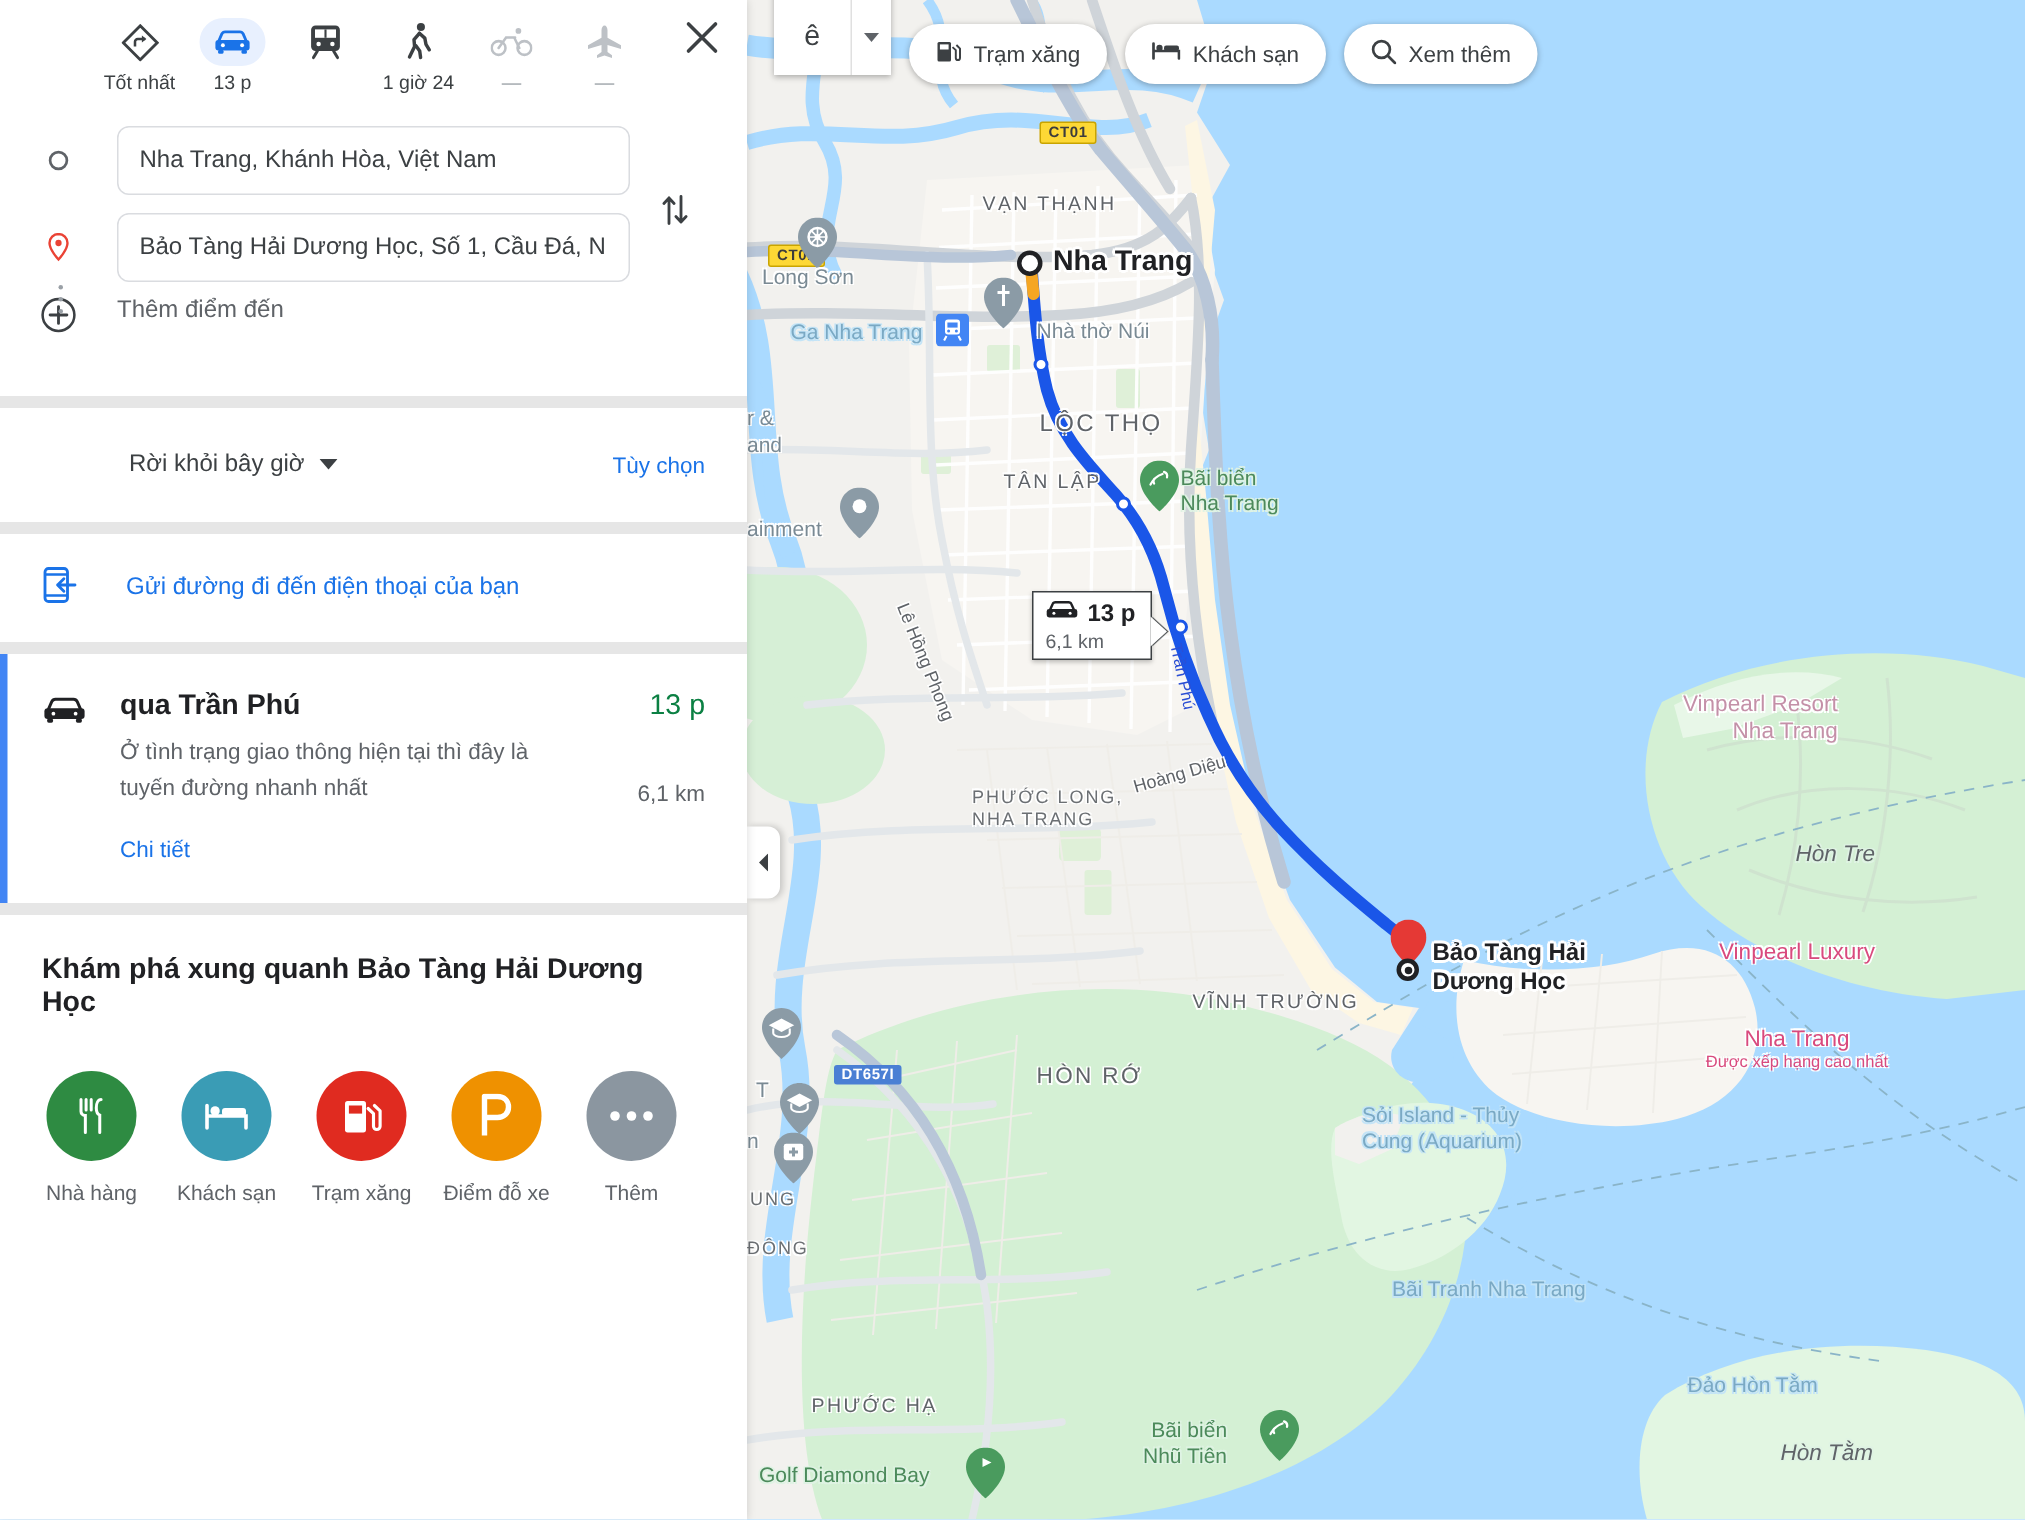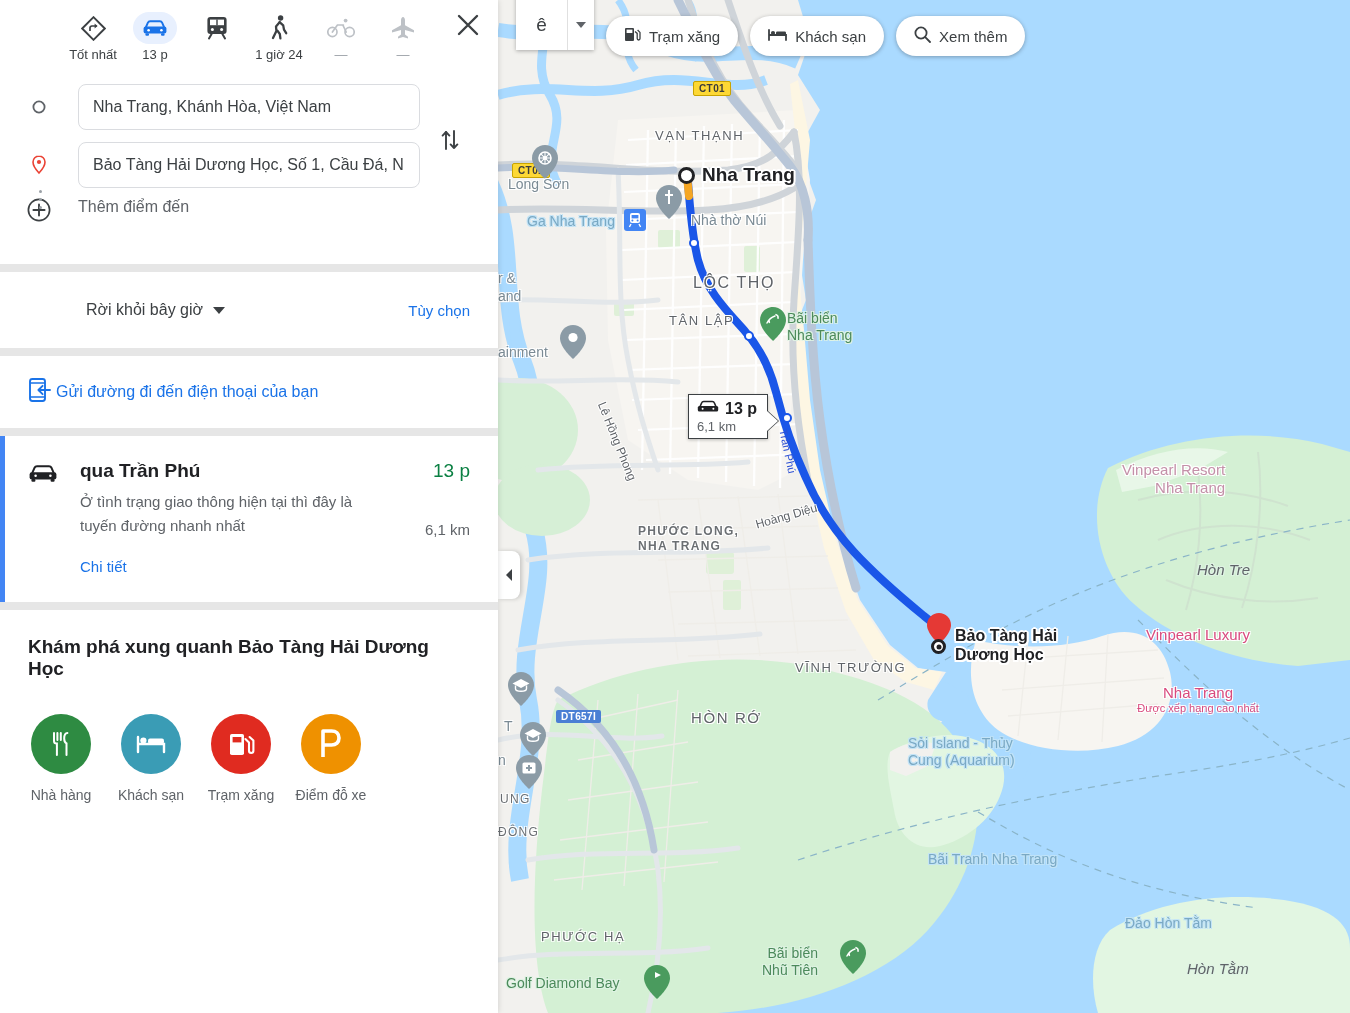--- a/index.html
+++ b/index.html
@@ -183,21 +183,21 @@
   
   .depart-row {
     display: flex; align-items: center; justify-content: space-between;
     height: 76px; padding: 0 28px 0 86px;
   }
   .depart-left { display: flex; align-items: center; gap: 10px; cursor: pointer; }
   .depart-left .dl-text { font-size: 16px; color: #3c4043; }
   .options-link { font-size: 15px; color: #1a73e8; cursor: pointer; }
 
   
-  .send-row { display: flex; align-items: center; height: 72px; padding-left: 28px; gap: 4px; cursor: pointer; }
+  .send-row { display: flex; align-items: center; height: 72px; padding-left: 28px; gap: 32px; cursor: pointer; }
   .send-row .sr-label { font-size: 16px; color: #1a73e8; }
 
   
   .route-card {
     position: relative; padding: 24px 28px 26px 28px; background: #fff; cursor: pointer;
   }
   .route-card::before {
     content: ""; position: absolute; left: 0; top: 0; bottom: 0; width: 5px; background: #4285f4;
   }
   .rc-inner { display: flex; gap: 22px; }
@@ -473,21 +473,21 @@
           <path d="M11 17V7l6 3-6 3" fill="#fff"></path>
         </svg>
     </div>
 
     <div class="map-label lbl-area" style="left:157px;top:128px;">VẠN THẠNH</div>
     <div class="map-label lbl-area" style="left:195px;top:274px;font-size:16px;">LỘC THỌ</div>
     <div class="map-label lbl-area" style="left:171px;top:313px;">TÂN LẬP</div>
     <div class="map-label lbl-area" style="left:193px;top:709px;font-size:15px;">HÒN RỚ</div>
     <div class="map-label lbl-area" style="left:297px;top:660px;">VĨNH TRƯỜNG</div>
     <div class="map-label lbl-area" style="left:43px;top:929px;">PHƯỚC HẠ</div>
-    <div class="map-label lbl-area2" style="left:140px;top:524px;font-weight:bold;">
+    <div class="map-label lbl-area2" style="left:150px;top:524px;">
       <div>PHƯỚC LONG,</div>
       <div>NHA TRANG</div>
     </div>
     <div class="map-label lbl-area2" style="left:2px;top:792px;">UNG</div>
     <div class="map-label lbl-area2" style="left:0px;top:825px;">ĐÔNG</div>
 
     <div class="map-label lbl-poi" style="left:10px;top:176px;">Long Sơn</div>
     <div class="map-label lbl-water" style="left:29px;top:213px;">Ga Nha Trang</div>
     <div class="map-label lbl-poi" style="left:193px;top:212px;">Nhà thờ Núi</div>
     <div class="map-label lbl-poi" style="left:0px;top:344px;">ainment</div>
@@ -829,17 +829,27 @@
 
         <div class="cat">
           <div class="cat-circle" style="background:#ef9100;">
             <svg width="22" height="30" viewBox="0 0 22 30">
                 <path d="M3 28V2h8.6c4.4 0 7.4 2.8 7.4 7s-3 7-7.4 7H3" stroke="#fff" stroke-width="3.6" fill="none" stroke-linejoin="round"></path>
               </svg>
           </div>
           <div class="cat-label">Điểm đỗ xe</div>
         </div>
 
+        <div class="cat">
+          <div class="cat-circle" style="background:#8b96a0;">
+            <svg width="30" height="8" viewBox="0 0 30 8">
+                <circle cx="4" cy="4" r="3.2" fill="#fff"></circle>
+                <circle cx="15" cy="4" r="3.2" fill="#fff"></circle>
+                <circle cx="26" cy="4" r="3.2" fill="#fff"></circle>
+              </svg>
+          </div>
+          <div class="cat-label">Thêm</div>
+        </div>
 
       </div>
     </div>
   </div>
 </div>
 
 </body></html>

